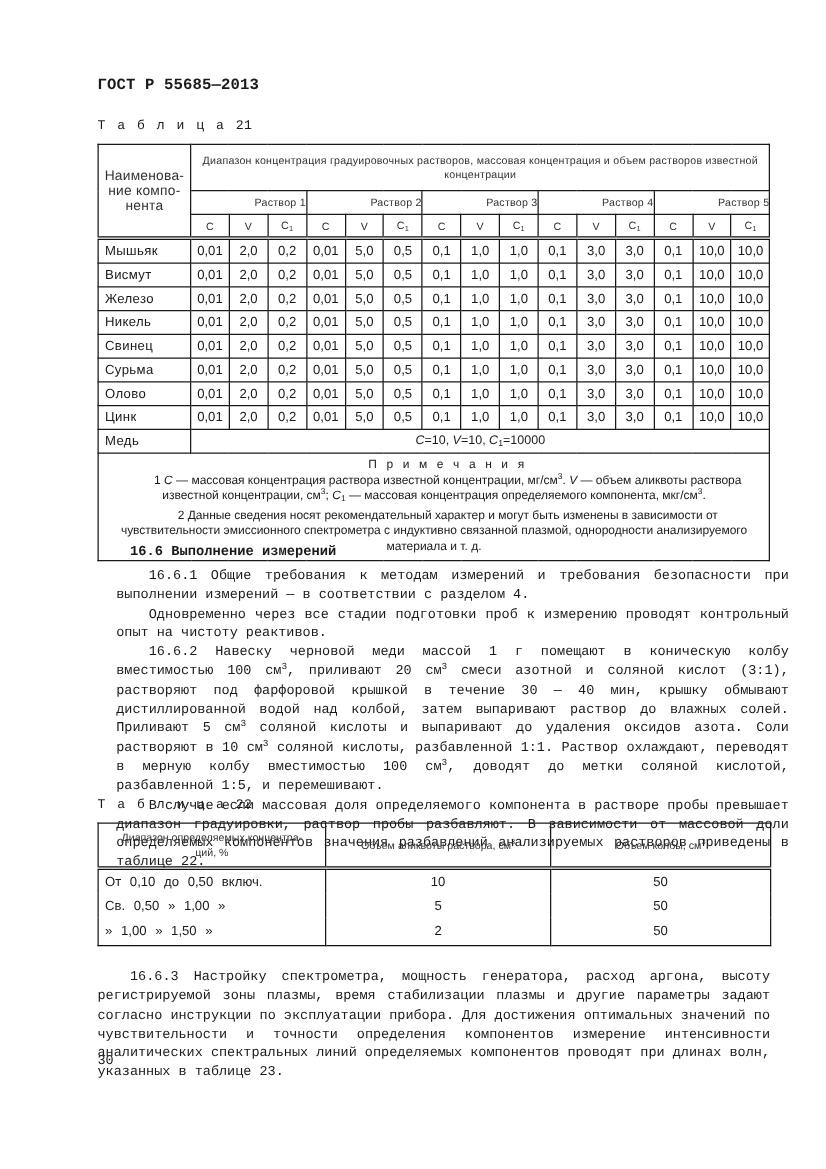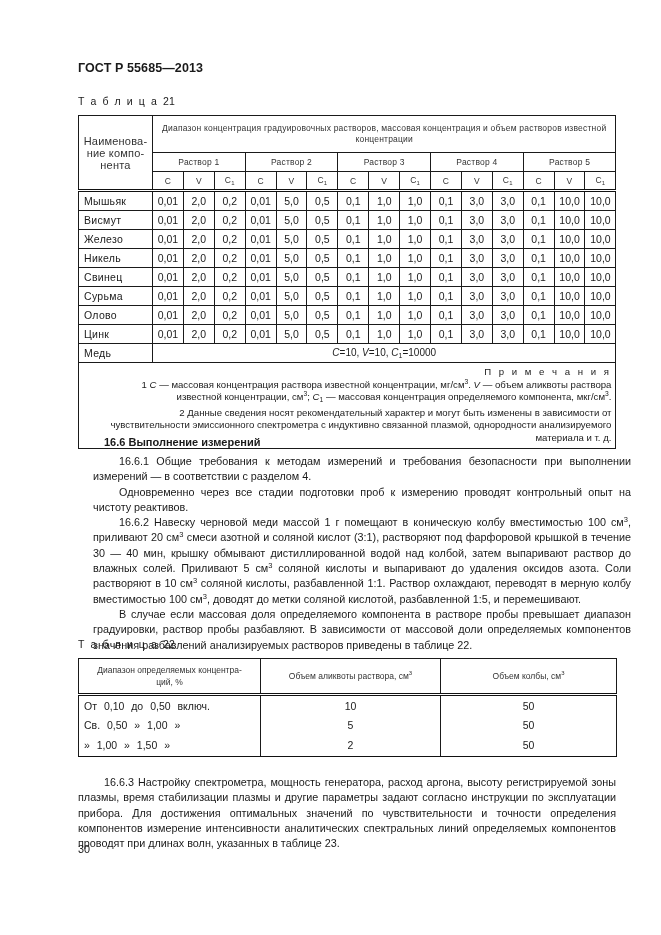--- a/index.html
+++ b/index.html
@@ -1,31 +1,31 @@
 <!DOCTYPE html>
 <html><head>
 <meta charset="utf-8">
 <style>
   html, body { margin:0; padding:0; background:#ffffff; }
   body { width:661px; height:935px; position:relative; overflow:hidden; font-family:"Liberation Sans", sans-serif; color:#1a1a1a; }
-  .abs { position:absolute; }
+  .abs { position:absolute;font-family:Liberation Mono, monospace; }
   .gost { left:78px; top:61px; font-size:12.5px; font-weight:bold; letter-spacing:0.1px; }
   .tcap { font-size:10.5px; letter-spacing:1.6px; }
   .tcap span.num { letter-spacing:0.3px; }
   table { border-collapse:collapse; position:absolute; table-layout:fixed; }
   td { border:1px solid #1a1a1a; padding:0; font-size:10px; text-align:center; vertical-align:middle; overflow:hidden; }
   .t21 { left:78px; top:115px; width:538px; border:1.5px solid #111; }
   .t21 td.name { text-align:left; padding-left:5px; font-size:8.5px; letter-spacing:0.3px; }
   .t21 .hdr td { font-size:8.5px; color:#333; letter-spacing:0.2px; }
   .t21 .dbl td { border-top:3px double #111; }
   .t21 .dr td { height:18px; font-size:10.5px; }
   .t21 .hdr-top td { height:32px; }
-  .t21 .hdr-mid td { height:18px; }
+  .t21 .hdr-mid td { height:18px;text-align:right; }
   .t21 .hdr-bot td { height:17px; }
-  .notes { text-align:right; font-size:9.6px !important; line-height:12.5px; padding:3px 4px 4px 4px !important; vertical-align:top !important; }
+  .notes { text-align:center; font-size:9.6px !important; line-height:12.5px; padding:3px 4px 4px 4px !important; vertical-align:top !important; }
   .notes p { margin:0; text-indent:22px; }
   .notes .ttl { letter-spacing:2.5px; }
   sub { font-size:70%; vertical-align:-2px; }
   sup { font-size:70%; vertical-align:4px; line-height:0; }
   .body-text { left:78px; width:538px; font-size:10.8px; line-height:15.3px; text-align:justify; }
   .body-text p { margin:0; text-indent:26px; }
   .h166 { left:104px; top:436px; font-size:11px; font-weight:bold; }
   .t22 { left:78px; top:658px; width:538px; border:1.5px solid #111; border-left:1.5px solid #111; }
   .t22 .h td { height:34px; font-size:8.5px; color:#333; line-height:12px; }
   .t22 .dr td { height:19px; font-size:10.5px; border-top:none; border-bottom:none; }

